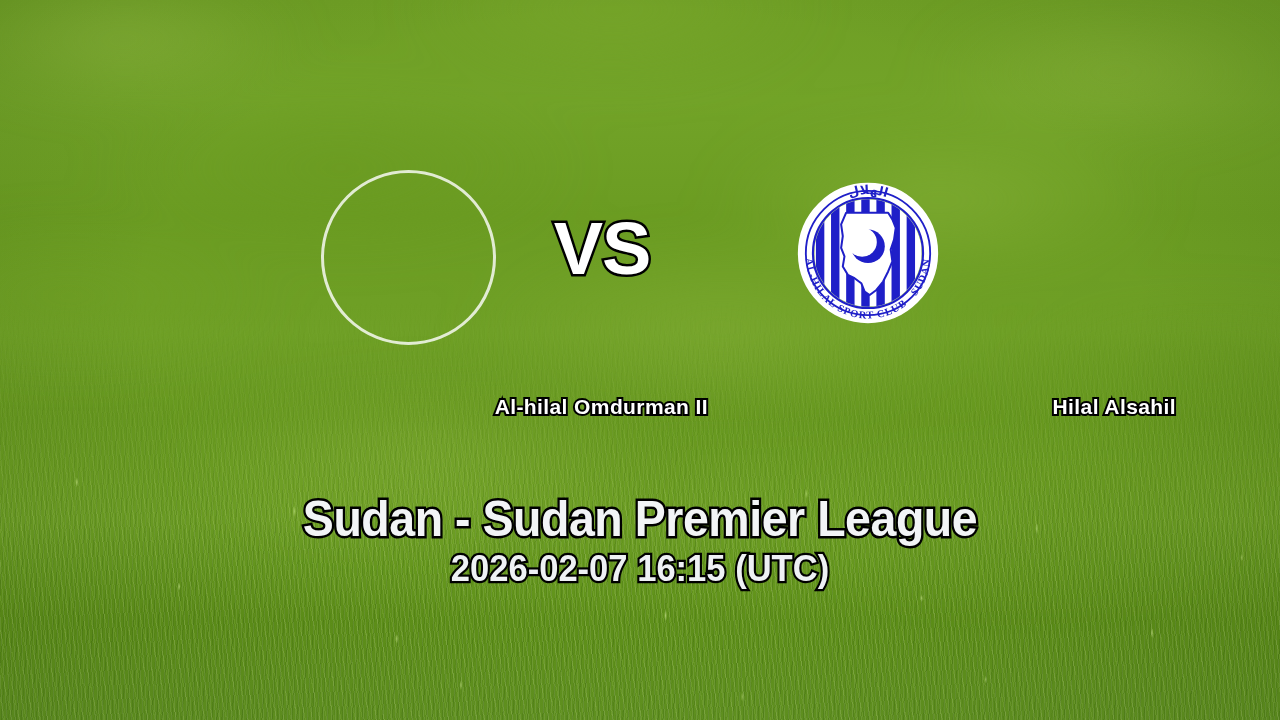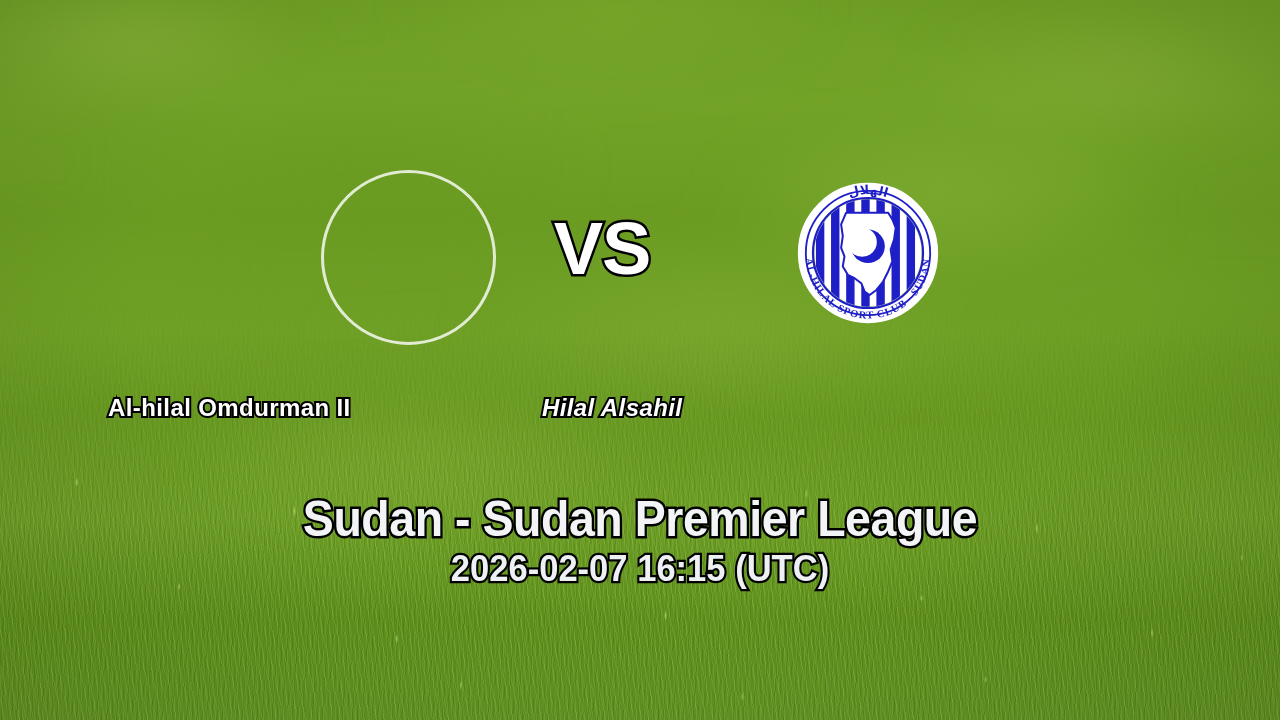--- a/index.html
+++ b/index.html
@@ -149,32 +149,32 @@
     letter-spacing: -1px;
     transform: translateX(-38px);
     -webkit-text-stroke: 5px #000;
     paint-order: stroke fill;
   }
 
   
   .team-name {
     position: absolute;
     top: 396px;
-    font-size: 24px;
+    font-size: 21px;
     font-weight: 700;
     line-height: 1;
     color: #ffffff;
     letter-spacing: .4px;
-    text-align: left;
+    text-align: right;
     -webkit-text-stroke: 4px #000;
     paint-order: stroke fill;
     white-space: nowrap;
   }
   #team-home-name { left: 108px; width: 600px; }
-  #team-away-name { left: 542px; width: 600px; font-style: italic; }
+  #team-away-name { left: 576px; width: 600px; }
 
   
   #league-title {
     position: absolute;
     left: 0;
     top: 494px;
     width: 1280px;
     text-align: center;
     font-size: 50px;
     font-weight: 700;

